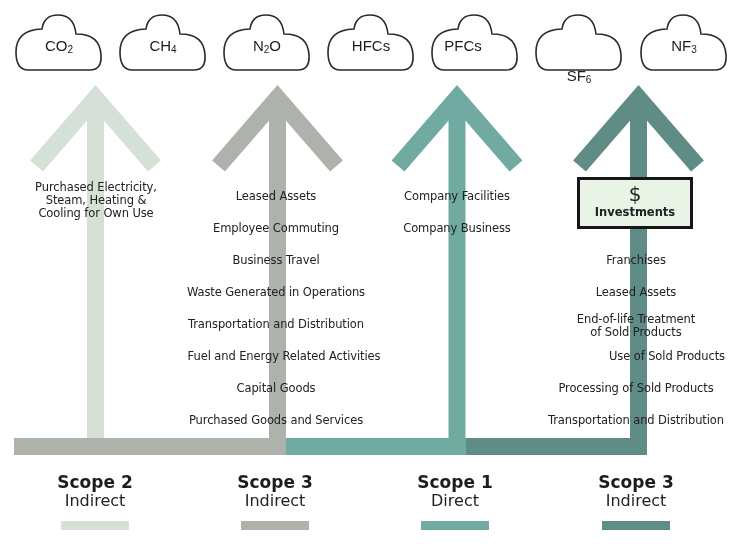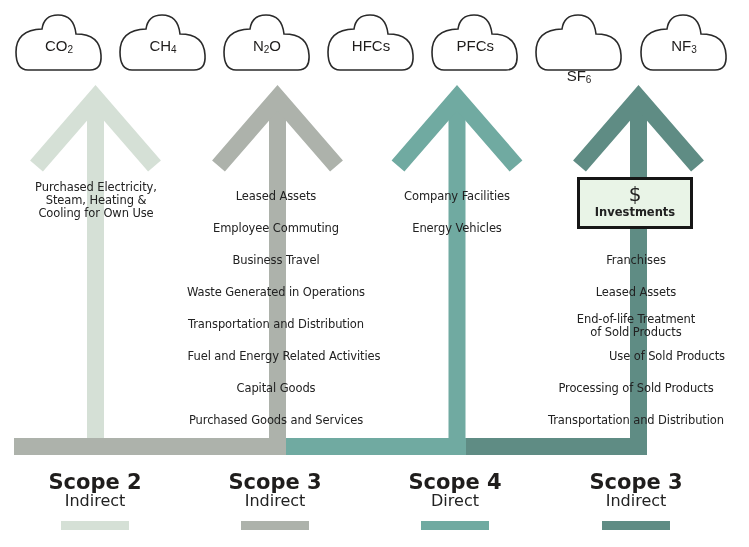--- a/index.html
+++ b/index.html
@@ -10,21 +10,21 @@
   .cloud-label { position:absolute; width:86px; text-align:center; font-family:"Liberation Sans", sans-serif;
                  font-size:15px; color:#1f1d1c; }
   .cloud-label sub { font-size:10px; vertical-align:-2px; }
   .item { position:absolute; text-align:center; font-size:11.5px; line-height:13px; white-space:nowrap;
           color:#222; letter-spacing:-0.1px; }
   .invest-box { position:absolute; left:577px; top:177px; width:116px; height:52px; box-sizing:border-box;
                 border:3px solid #161616; background:#e9f4e7; text-align:center; }
   .invest-box .dollar { display:block; font-family:"DejaVu Sans", sans-serif; font-size:20px; line-height:22px; margin-top:3px; color:#222; }
   .invest-box .ilabel { display:block; font-weight:bold; font-size:11.5px; line-height:14px; color:#222; }
   .scope { position:absolute; width:140px; text-align:center; }
-  .scope .sname { font-weight:bold; font-size:21px; line-height:20px; color:#1f1d1c; }
+  .scope .sname { font-weight:bold; font-size:17px; line-height:20px; color:#1f1d1c; }
   .scope .stype { font-size:16px; line-height:18px; color:#222; }
   .scope .swatch { width:68px; height:9px; margin:11px auto 0 auto; }
 </style>
 </head>
 <body>
 
 <div id="stage">
 
   <svg id="art" width="749" height="547" viewBox="0 0 749 547">
 
@@ -53,39 +53,39 @@
         <rect x="14" y="438" width="272" height="17" fill="#adb2ab"></rect>
         <rect x="286" y="438" width="180" height="17" fill="#70aaa1"></rect>
         <rect x="466" y="438" width="181" height="17" fill="#5f8c84"></rect>
       </g>
   </svg>
 
   <div class="cloud-label" style="left:16px; top:37px;"><span>CO</span><sub>2</sub><span></span></div>
   <div class="cloud-label" style="left:120px; top:37px;"><span>CH</span><sub>4</sub><span></span></div>
   <div class="cloud-label" style="left:224px; top:37px;"><span>N</span><sub>2</sub><span>O</span></div>
   <div class="cloud-label" style="left:328px; top:37px;"><span>HFCs</span><sub></sub><span></span></div>
-  <div class="cloud-label" style="left:408px; top:37px;text-align:right;"><span>PFCs</span><sub></sub><span></span></div>
+  <div class="cloud-label" style="left:420px; top:37px;"><span>PFCs</span><sub></sub><span></span></div>
   <div class="cloud-label" style="left:536px; top:37px;margin-top:30px;"><span>SF</span><sub>6</sub><span></span></div>
   <div class="cloud-label" style="left:641px; top:37px;"><span>NF</span><sub>3</sub><span></span></div>
 
   <div class="item" style="left:16px; width:160px; top:181px;">Purchased Electricity,</div>
   <div class="item" style="left:16px; width:160px; top:194px;">Steam, Heating &amp;</div>
   <div class="item" style="left:16px; width:160px; top:207px;">Cooling for Own Use</div>
 
   <div class="item" style="left:156px; width:240px; top:190px;">Leased Assets</div>
   <div class="item" style="left:156px; width:240px; top:222px;">Employee Commuting</div>
   <div class="item" style="left:156px; width:240px; top:254px;">Business Travel</div>
   <div class="item" style="left:156px; width:240px; top:286px;">Waste Generated in Operations</div>
   <div class="item" style="left:156px; width:240px; top:318px;">Transportation and Distribution</div>
   <div class="item" style="left:164px; width:240px; top:350px;">Fuel and Energy Related Activities</div>
   <div class="item" style="left:156px; width:240px; top:382px;">Capital Goods</div>
   <div class="item" style="left:156px; width:240px; top:414px;">Purchased Goods and Services</div>
 
   <div class="item" style="left:377px; width:160px; top:190px;">Company Facilities</div>
-  <div class="item" style="left:377px; width:160px; top:222px;">Energy Vehicles</div>
+  <div class="item" style="left:377px; width:160px; top:222px;">Company Business</div>
 
   <div class="invest-box">
     <span class="dollar">$</span>
     <span class="ilabel">Investments</span>
   </div>
   <div class="item" style="left:526px; width:220px; top:254px;">Franchises</div>
   <div class="item" style="left:526px; width:220px; top:286px;">Leased Assets</div>
   <div class="item" style="left:526px; width:220px; top:313px;">End-of-life Treatment</div>
   <div class="item" style="left:526px; width:220px; top:326px;">of Sold Products</div>
   <div class="item" style="left:557px; width:220px; top:350px;">Use of Sold Products</div>
@@ -96,21 +96,21 @@
     <div class="sname">Scope 2</div>
     <div class="stype">Indirect</div>
     <div class="swatch" style="background:#d5e0d6;"></div>
   </div>
   <div class="scope" style="left:205px; top:472px;">
     <div class="sname">Scope 3</div>
     <div class="stype">Indirect</div>
     <div class="swatch" style="background:#adb2ab;"></div>
   </div>
   <div class="scope" style="left:385px; top:472px;">
-    <div class="sname">Scope 4</div>
+    <div class="sname">Scope 1</div>
     <div class="stype">Direct</div>
     <div class="swatch" style="background:#70aaa1;"></div>
   </div>
   <div class="scope" style="left:566px; top:472px;">
     <div class="sname">Scope 3</div>
     <div class="stype">Indirect</div>
     <div class="swatch" style="background:#5f8c84;"></div>
   </div>
 </div>
 

